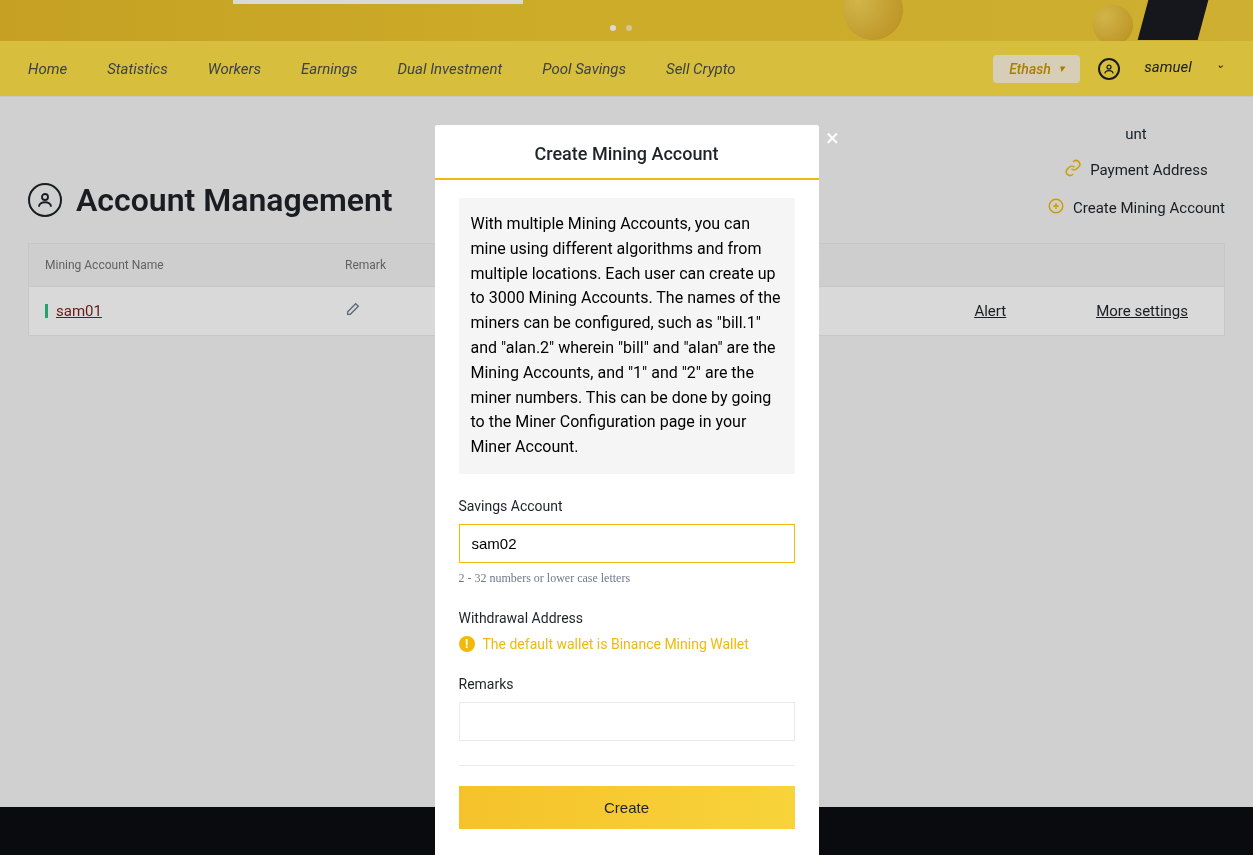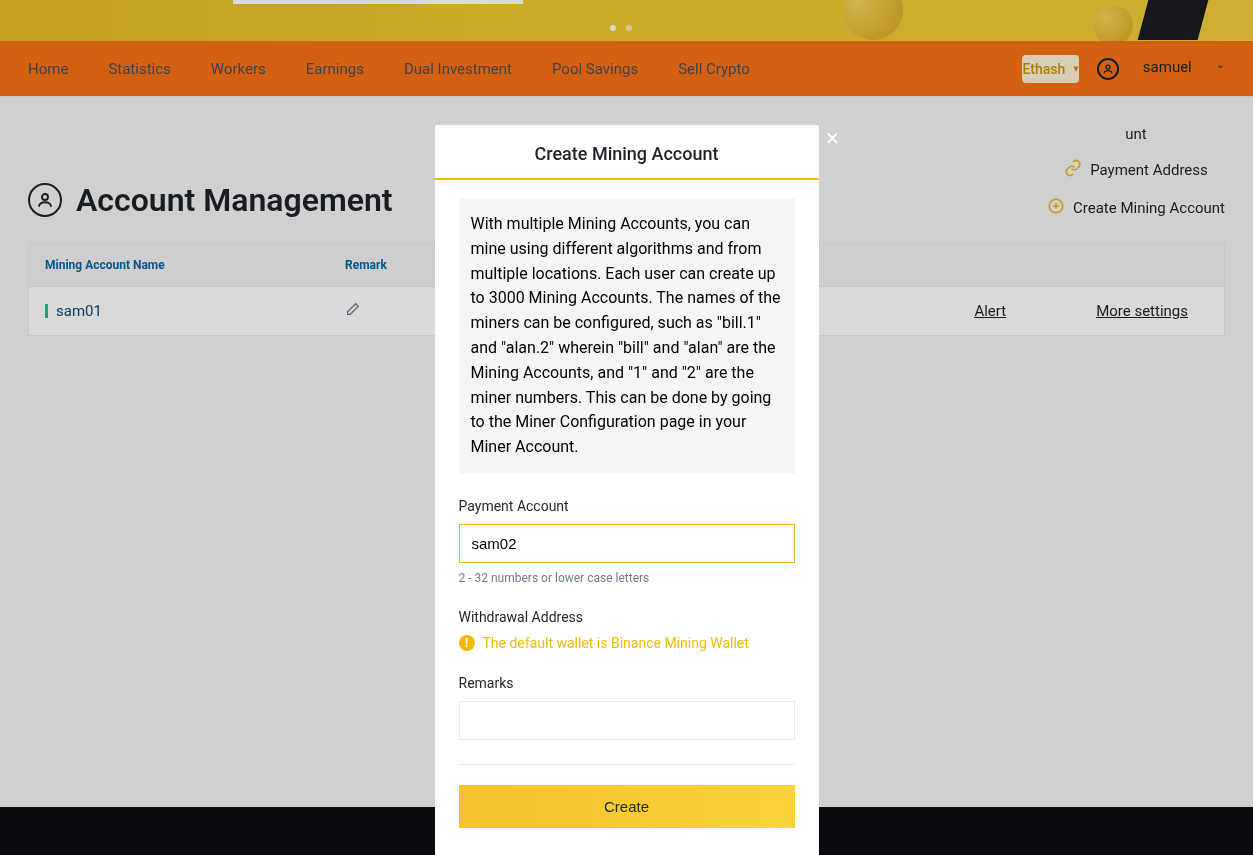--- a/index.html
+++ b/index.html
@@ -57,37 +57,38 @@
   }
   .banner-accent {
     position: absolute;
     right: 50px; top: 0;
     width: 60px; height: 40px;
     background: #1a1c22;
     transform: skewX(-15deg);
   }
   .nav {
     height: 56px;
-    background: #f97316;
+    background: #fde047;
     border-bottom: 1px solid #eaeaea;
     display: flex;
     align-items: center;
     padding: 0 28px;
+    font-style: italic;
   }
   .nav-links { display: flex; gap: 40px; flex: 1; }
   .nav-link {
     color: #474d57;
     font-size: 15px;
     cursor: pointer;
   }
   .nav-right { display: flex; align-items: center; gap: 18px; }
   .algo-select {
     background: #fdf3d8;
     color: #c99400;
-    padding: 6px 0;
+    padding: 6px 16px;
     border-radius: 4px;
     font-size: 14px;
     font-weight: 500;
     display: flex;
     align-items: center;
     gap: 8px;
     cursor: pointer;
   }
   .user-chip {
     display: flex; gap: 24px;
@@ -122,33 +123,32 @@
   .page-action .icon { color: #f0b90b; }
   .table {
     background: #fff;
     border: 1px solid #eaeaea;
   }
   .table-head {
     background: #f3f3f3;
     display: flex;
     padding: 14px 16px;
     font-size: 12px;
-    color: #0369a1;
-    font-weight: bold;
+    color: #737373;
   }
   .col-name { width: 300px; }
   .col-remark { width: 300px; }
   .table-row {
     display: flex; align-items: center;
     padding: 14px 16px;
     border-top: 1px solid #eaeaea;
   }
   .row-name { width: 300px; display:flex; align-items:center; gap: 8px;}
   .row-name .bar { width: 3px; height: 14px; background: #2ebd85; }
-  .row-name a { color: #0c4a6e; font-size: 15px; cursor:pointer;}
+  .row-name a { color: #7f1d1d; text-decoration: underline; font-size: 15px; cursor:pointer;}
   .row-remark { width: 300px; color: #707a8a; }
   .row-actions { flex:1; display:flex; justify-content: flex-end; gap: 90px; padding-right: 20px; text-decoration: underline;}
   .row-action { text-decoration: underline; font-size: 15px; cursor:pointer; color:#1e2329;}
   .edit-icon { width:16px; height:16px; color:#707a8a; cursor:pointer;}
 
   .footer-dark {
     position: absolute; bottom:0; left:0; right:0; height: 48px;
     background: #0b0e11;
   }
 
@@ -194,21 +194,21 @@
   }
   .text-input {
     width: 100%;
     border: 1px solid #f0b90b;
     padding: 10px 12px;
     font-size: 15px;
     outline: none;
   }
   .text-input.plain { border: 1px solid #eaeaea; }
   .input-hint {
-    font-size: 12px; color: #707a8a; margin-top: 8px;
+    font-size: 12px; color: #707a8a; margin-top: 8px; font-family: Liberation Serif, serif;
   }
   .section { margin-bottom: 24px; }
   .wallet-notice {
     display: flex; align-items: center; gap: 8px;
     color: #f0b90b; font-size: 14px; margin-top: 6px;
   }
   .wallet-notice .warn-icon {
     width: 16px; height: 16px; background:#f0b90b; border-radius:50%;
     color:#fff; display:flex; align-items:center; justify-content:center;
     font-size: 12px; font-weight:700;
@@ -330,21 +330,21 @@
 <div class="footer-dark"></div>
 
 <div class="overlay">
   <div class="modal">
     <div class="modal-close">×</div>
     <div class="modal-title">Create Mining Account</div>
     <div class="modal-body">
       <div class="info-box">With multiple Mining Accounts, you can mine using different algorithms and from multiple locations. Each user can create up to 3000 Mining Accounts. The names of the miners can be configured, such as "bill.1" and "alan.2" wherein "bill" and "alan" are the Mining Accounts, and "1" and "2" are the miner numbers. This can be done by going to the Miner Configuration page in your Miner Account.</div>
 
       <div class="section">
-        <div class="field-label">Payment Account</div>
+        <div class="field-label">Savings Account</div>
         <input class="text-input" type="text" value="sam02" style="">
         <div class="input-hint">2 - 32 numbers or lower case letters</div>
       </div>
 
       <div class="section">
         <div class="field-label">Withdrawal Address</div>
         <div class="wallet-notice">
           <span class="warn-icon">!</span>
           <span>The default wallet is Binance Mining Wallet</span>
         </div>

